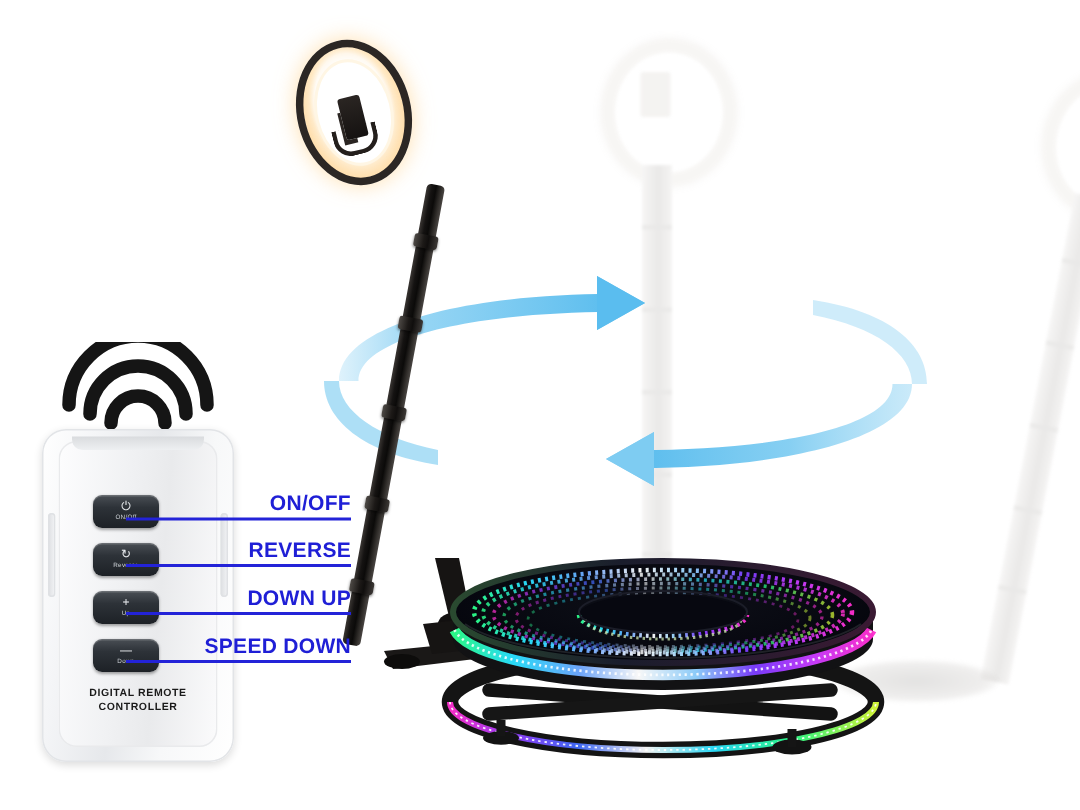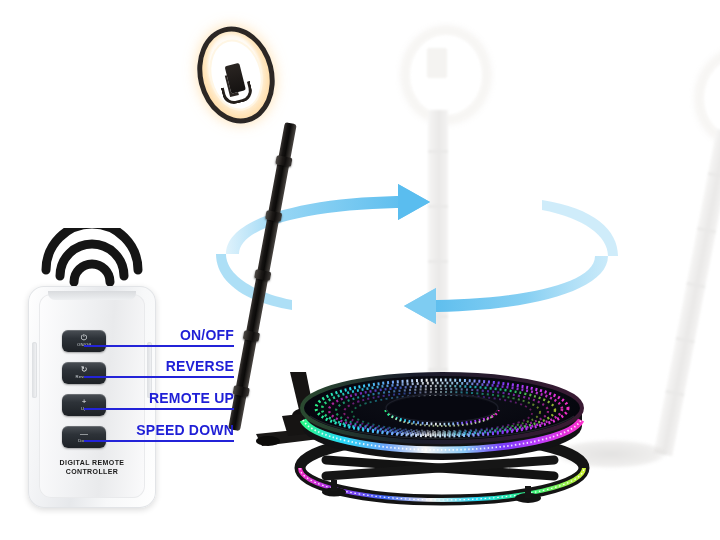--- a/index.html
+++ b/index.html
@@ -488,21 +488,21 @@
 
   <div class="callout" id="callout-onoff">
     <span class="c-text">ON/OFF</span>
     <span class="c-line"></span>
   </div>
   <div class="callout" id="callout-reverse">
     <span class="c-text">REVERSE</span>
     <span class="c-line"></span>
   </div>
   <div class="callout" id="callout-speedup">
-    <span class="c-text">REMOTE UP</span>
+    <span class="c-text">DOWN UP</span>
     <span class="c-line"></span>
   </div>
   <div class="callout" id="callout-speeddown">
     <span class="c-text">SPEED DOWN</span>
     <span class="c-line"></span>
   </div>
 
 </div>
 
 </body></html>

